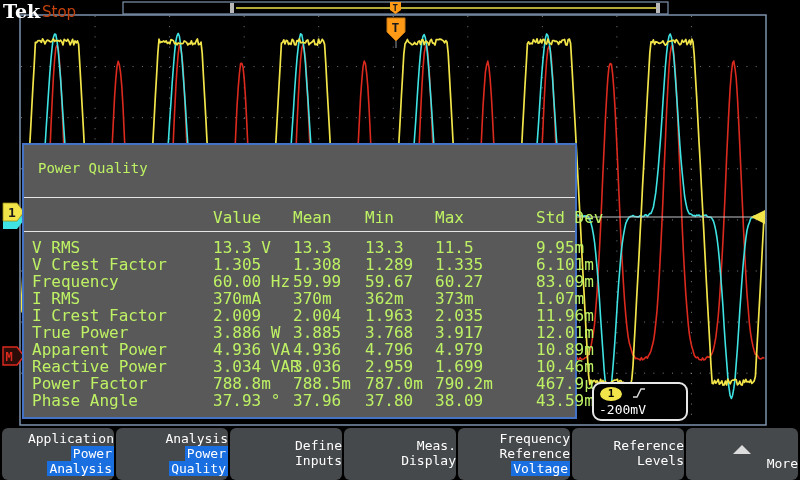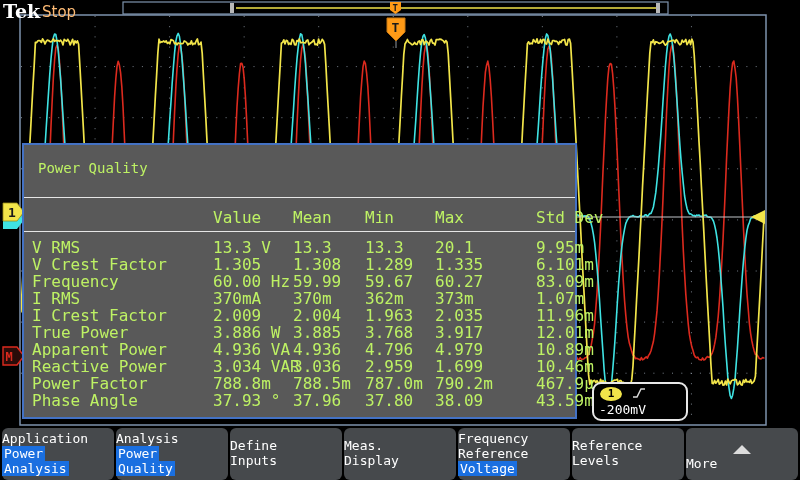--- a/index.html
+++ b/index.html
@@ -4,21 +4,21 @@
 <style>
   html,body{margin:0;padding:0;}
   body{
     width:800px;height:480px;background:#000;overflow:hidden;position:relative;
     font-family:"DejaVu Sans Mono","Liberation Mono",monospace;
     --hl:#1a6fe0; --panelbg:#595959; --panelborder:#4472c4;
   }
   #scope-svg{position:absolute;left:0;top:0;z-index:1;}
   #logo{position:absolute;left:3px;top:0px;z-index:8;color:#fff;
         font-family:"DejaVu Serif","Liberation Serif",serif;font-weight:bold;font-size:19px;}
-  #status{position:absolute;left:42px;top:3px;z-index:8;color:#fdba74;
+  #status{position:absolute;left:42px;top:3px;z-index:8;color:#c2410c;
         font-family:"DejaVu Sans","Liberation Sans",sans-serif;font-size:15px;}
   
   #panel{position:absolute;left:22px;top:143px;width:551px;height:272px;z-index:5;
          background:var(--panelbg);border:2px solid var(--panelborder);color:#bef264;}
   #panel-title{position:absolute;left:14px;top:15px;font-size:14px;}
   .sep{position:absolute;left:0;right:0;height:1px;background:#e6e6e6;}
   #sep1{top:52px;} #sep2{top:86px;}
   #head-row{position:absolute;top:63px;left:0;right:0;height:16px;font-size:16px;}
   #pq-rows{position:absolute;top:93px;left:0;right:0;}
   .mrow{position:relative;height:17px;font-size:16px;}
@@ -28,21 +28,21 @@
   
   #trig-readout{position:absolute;left:592px;top:382px;width:92px;height:35px;z-index:6;
         background:#000;border:2px solid #e8e8e8;border-radius:9px;}
   #tr-ch{position:absolute;left:6px;top:3px;width:22px;height:14px;border-radius:50%;
         background:#f2e54a;color:#000;font-size:11px;font-weight:bold;text-align:center;line-height:14px;}
   #tr-slope{position:absolute;left:38px;top:2px;}
   #tr-level{position:absolute;left:5px;top:18px;color:#fff;font-size:13px;}
   
   #menu{position:absolute;left:0;top:428px;width:800px;height:52px;z-index:7;}
   .mbtn{position:absolute;top:0;width:112px;height:52px;background:#46494c;
-        border-radius:6px;color:#fff;font-size:13px;text-align:left;box-sizing:border-box;}
+        border-radius:6px;color:#fff;font-size:13px;text-align:right;box-sizing:border-box;}
   .pad3{padding-top:3px;} .pad2{padding-top:10px;}
   .mline{display:block;line-height:15px;}
   .hl{display:inline-block;background:var(--hl);padding:0 2px;}
   .tri{display:block;width:0;height:0;margin:7px auto 2px;
        border-left:9px solid transparent;border-right:9px solid transparent;
        border-bottom:9px solid #dcdcdc;}
 </style>
 </head>
 <body style="--hl: #1a6fe0; --panelbg: #595959; --panelborder: #4472c4;">
 
@@ -121,21 +121,21 @@
     <span class="c-max">Max</span>
     <span class="c-std">Std Dev</span>
   </div>
   <div id="sep2" class="sep"></div>
   <div id="pq-rows">
       <div class="mrow">
         <span class="c-name">V RMS</span>
         <span class="c-value">13.3 V</span>
         <span class="c-mean">13.3</span>
         <span class="c-min">13.3</span>
-        <span class="c-max">20.1</span>
+        <span class="c-max">11.5</span>
         <span class="c-std">9.95m</span>
       </div>
       <div class="mrow">
         <span class="c-name">V Crest Factor</span>
         <span class="c-value">1.305</span>
         <span class="c-mean">1.308</span>
         <span class="c-min">1.289</span>
         <span class="c-max">1.335</span>
         <span class="c-std">6.101m</span>
       </div>

